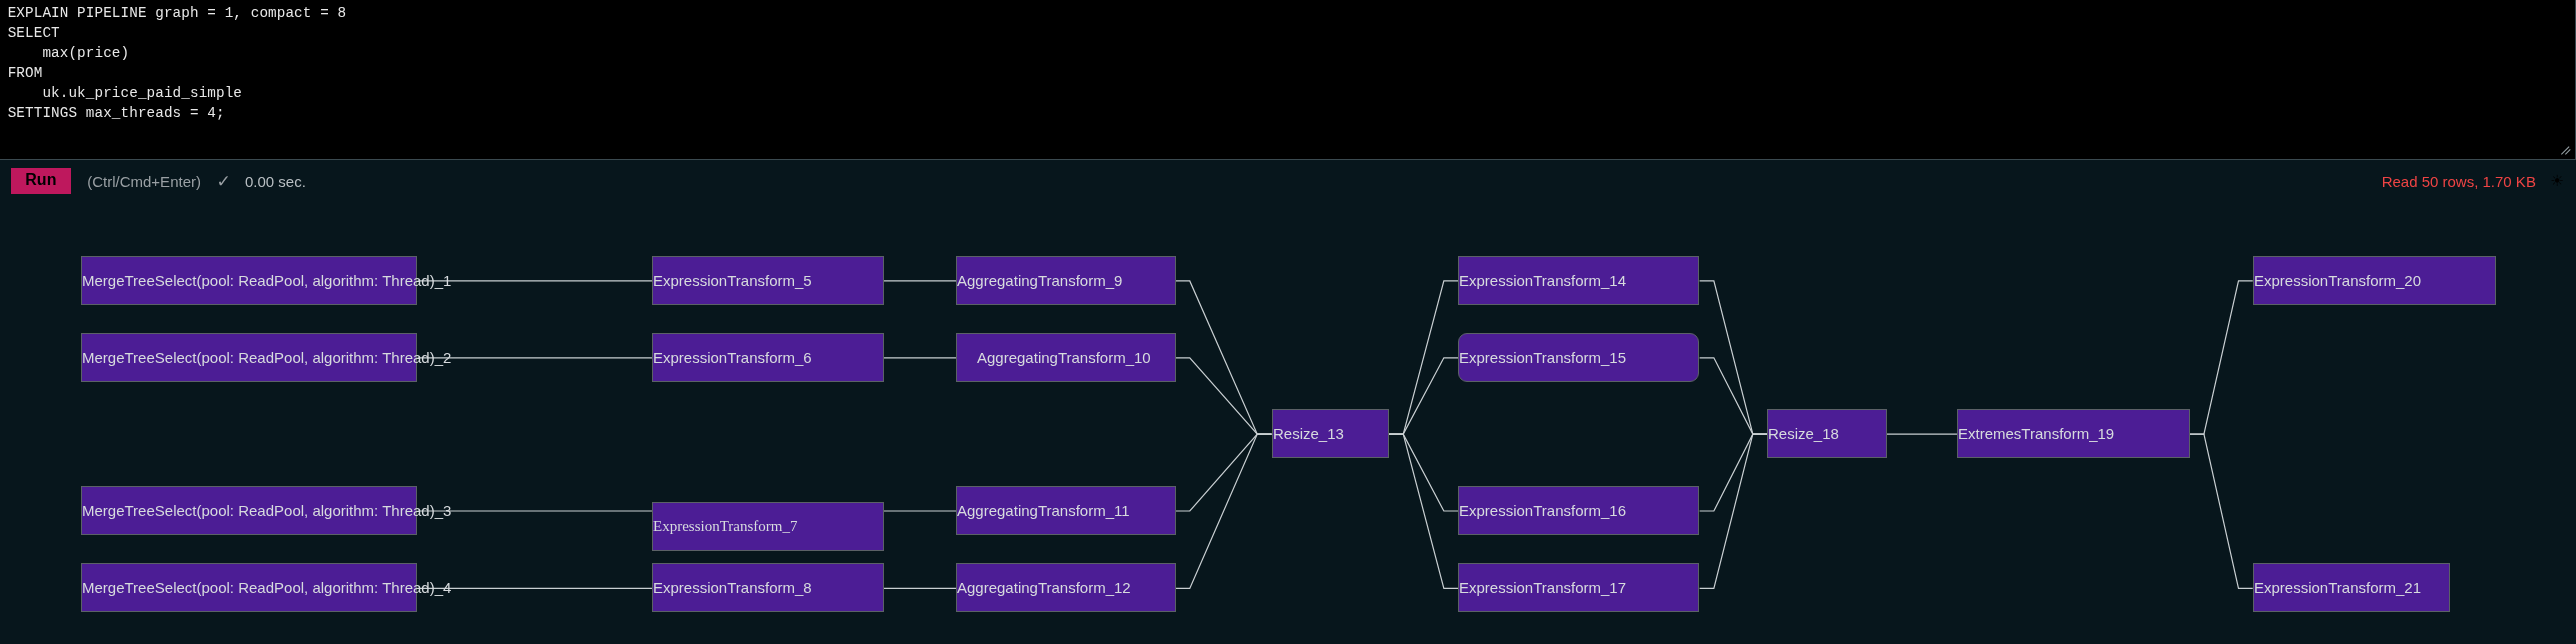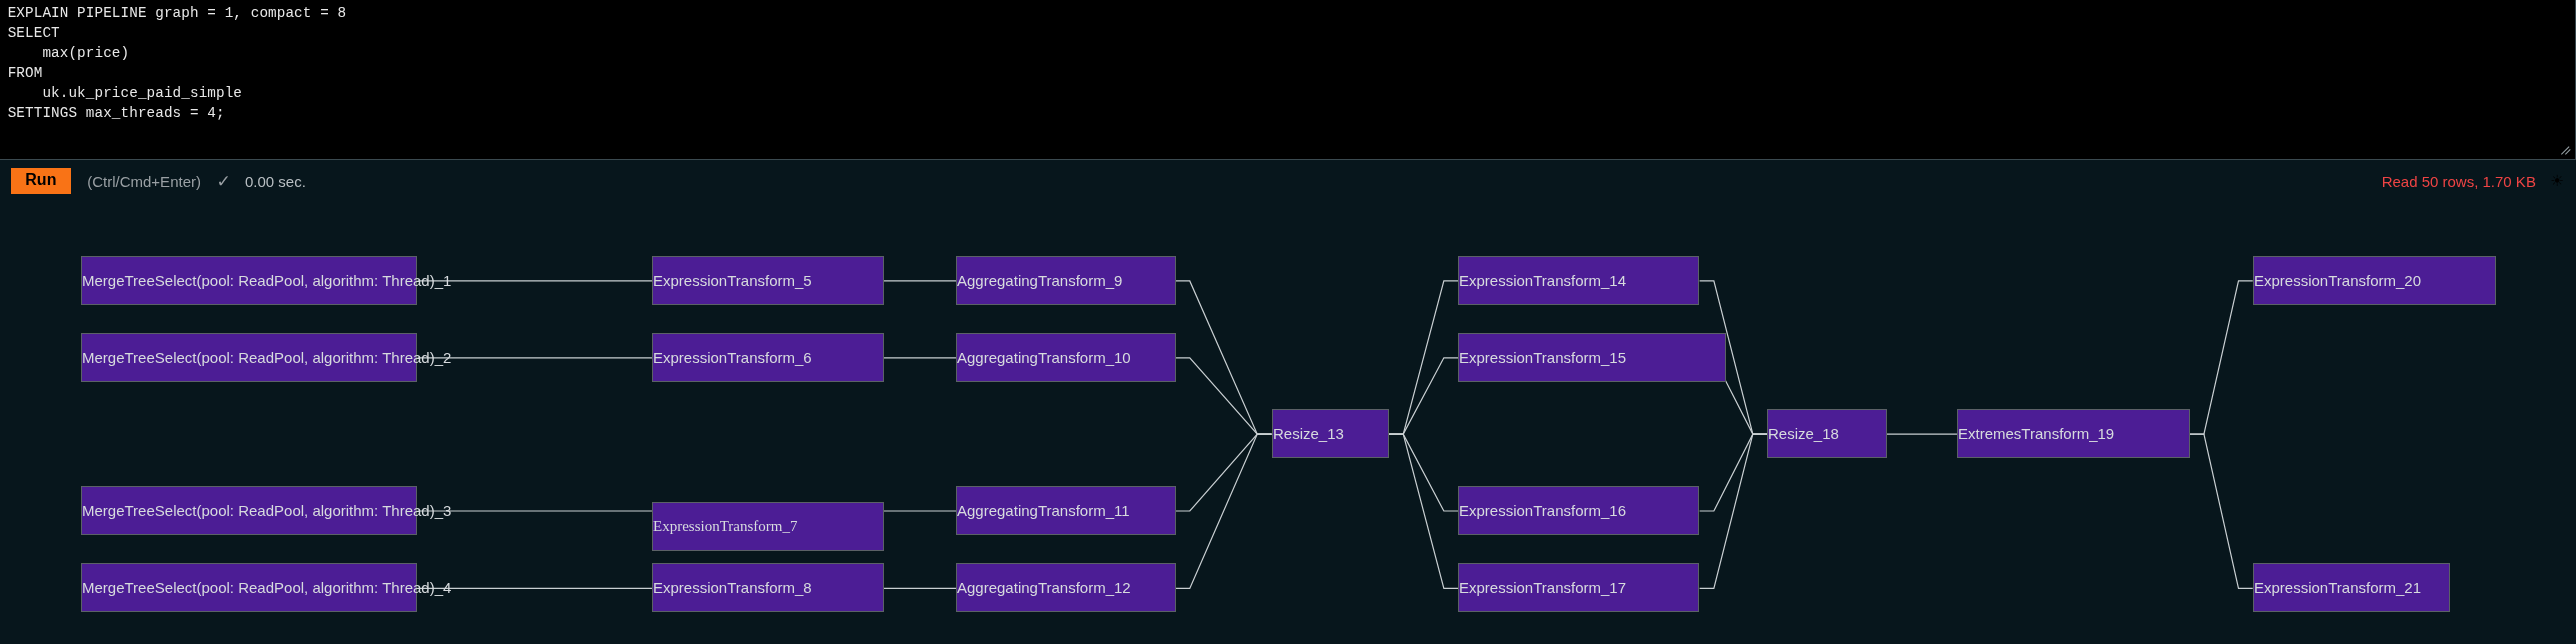--- a/index.html
+++ b/index.html
@@ -44,21 +44,21 @@
   .resize-grip::after  { left: 5px; bottom: 1.1px; width: 6.6px; }
 
   
   .toolbar {
     position: absolute; left: 0; top: 164px;
     width: 2576px; height: 34px;
     display: flex; align-items: center;
   }
   .run-button {
     margin-left: 11px;
-    background: #f97316;
+    background: #be185d;
     color: #000000;
     border: none;
     font-family: "Liberation Sans", sans-serif;
     font-weight: bold;
     font-size: 16px;
     padding: 4.4px 14.3px 5.5px 14.3px;
     line-height: 1;
     cursor: pointer;
   }
   .hint {
@@ -174,36 +174,36 @@
       </div>
       <div class="node" style="left: 652px; top: 304px; width: 232px; height: 49px; font-family: Liberation Serif, serif;">
         <span>ExpressionTransform_7</span>
       </div>
       <div class="node" style="left: 652px; top: 365px; width: 232px; height: 49px;">
         <span>ExpressionTransform_8</span>
       </div>
       <div class="node" style="left: 956px; top: 58px; width: 220px; height: 49px;">
         <span>AggregatingTransform_9</span>
       </div>
-      <div class="node" style="left: 956px; top: 135px; width: 220px; height: 49px;">
+      <div class="node" style="left: 956px; top: 135px; width: 220px; height: 49px; padding-left: 20px;">
         <span>AggregatingTransform_10</span>
       </div>
       <div class="node" style="left: 956px; top: 288px; width: 220px; height: 49px;">
         <span>AggregatingTransform_11</span>
       </div>
       <div class="node" style="left: 956px; top: 365px; width: 220px; height: 49px;">
         <span>AggregatingTransform_12</span>
       </div>
       <div class="node" style="left: 1272px; top: 211px; width: 117px; height: 49px;">
         <span>Resize_13</span>
       </div>
       <div class="node" style="left: 1458px; top: 58px; width: 241px; height: 49px;">
         <span>ExpressionTransform_14</span>
       </div>
-      <div class="node" style="left: 1458px; top: 135px; width: 268px; height: 49px;">
+      <div class="node" style="left: 1458px; top: 135px; width: 241px; height: 49px; border-radius: 9px;">
         <span>ExpressionTransform_15</span>
       </div>
       <div class="node" style="left: 1458px; top: 288px; width: 241px; height: 49px;">
         <span>ExpressionTransform_16</span>
       </div>
       <div class="node" style="left: 1458px; top: 365px; width: 241px; height: 49px;">
         <span>ExpressionTransform_17</span>
       </div>
       <div class="node" style="left: 1767px; top: 211px; width: 120px; height: 49px;">
         <span>Resize_18</span>

